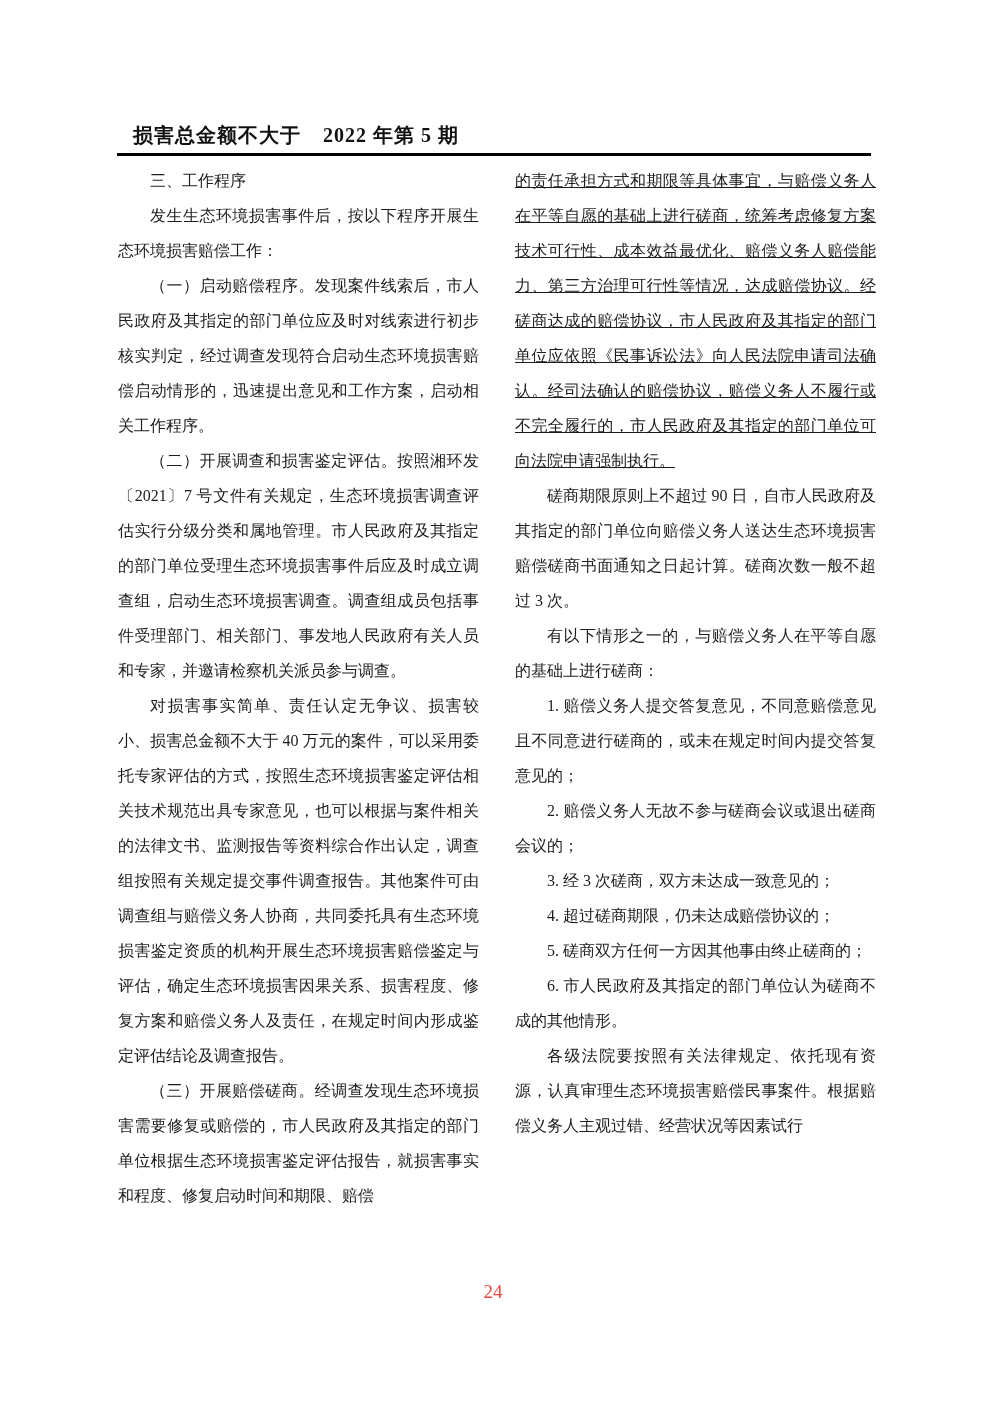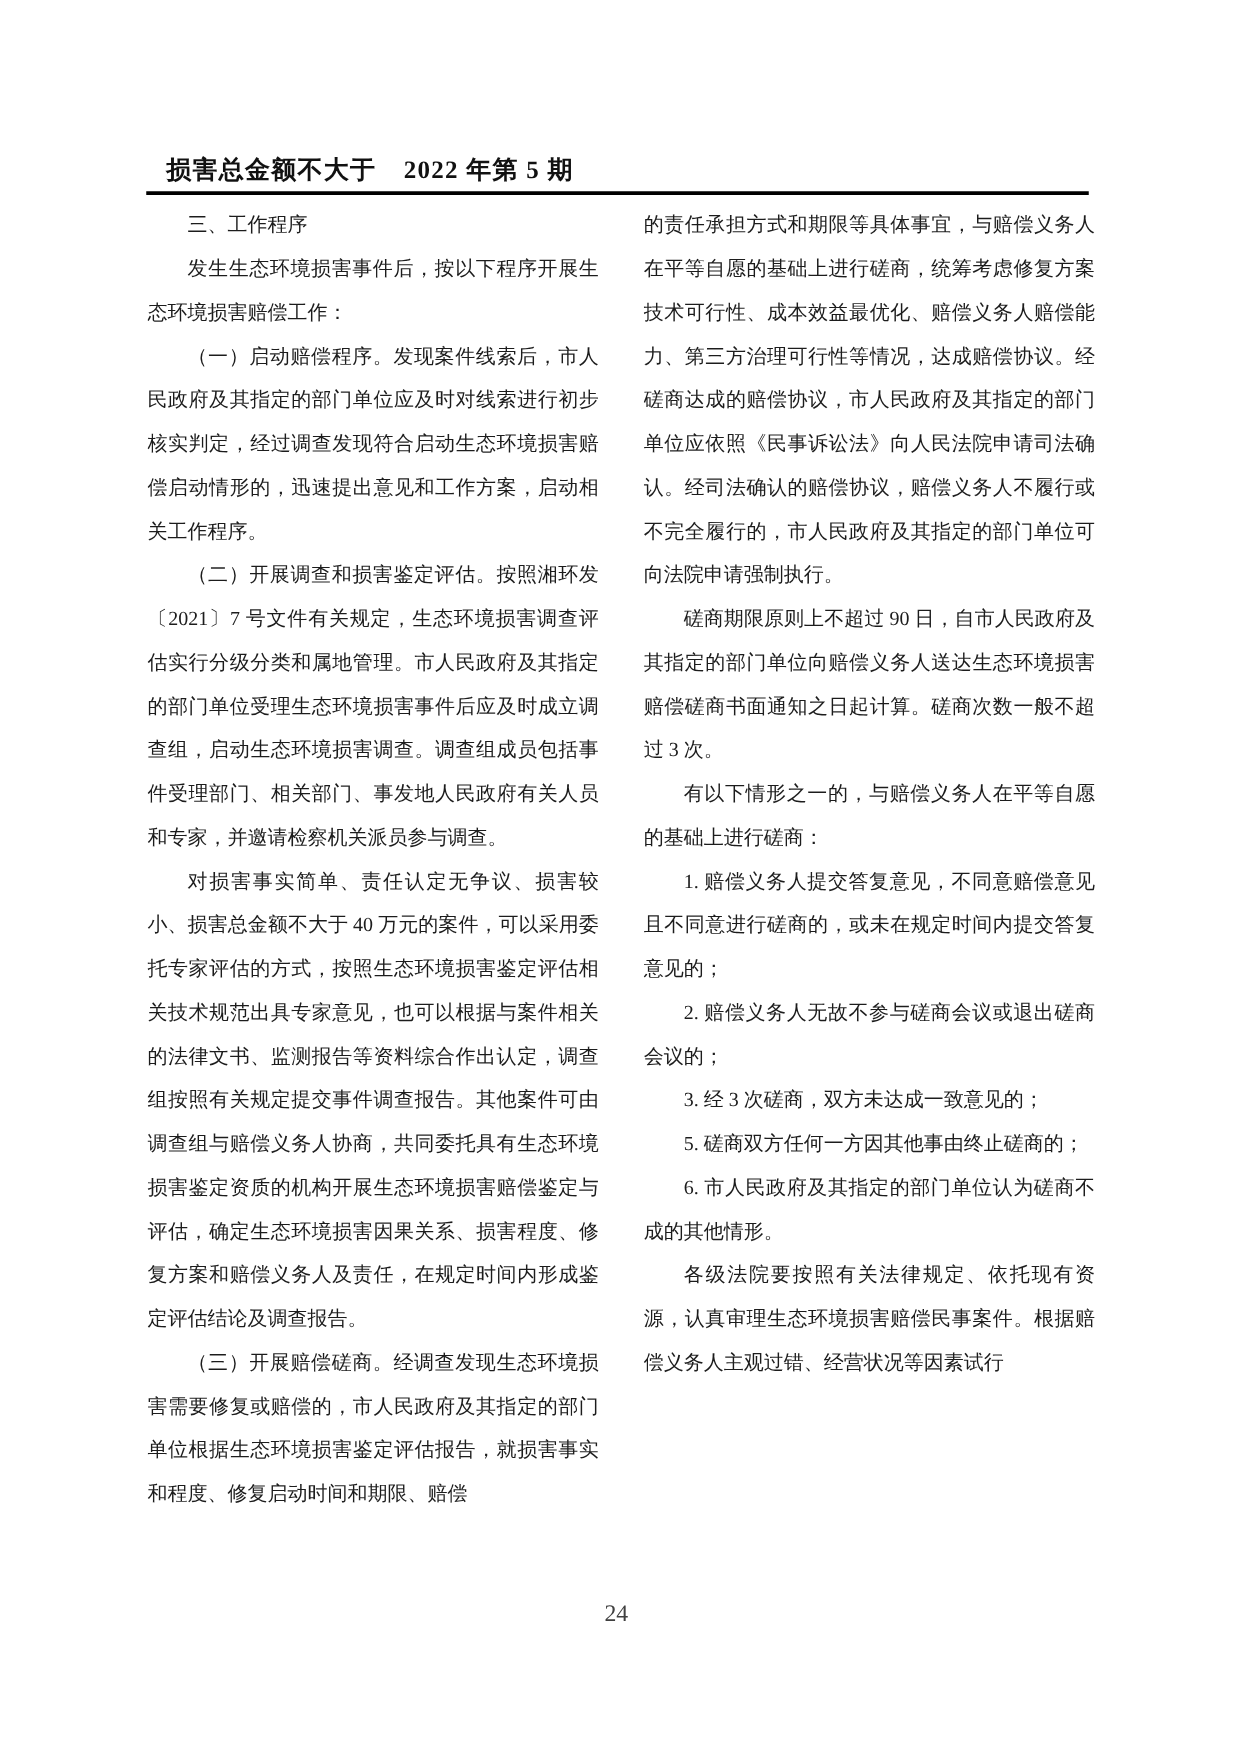--- a/index.html
+++ b/index.html
@@ -55,29 +55,30 @@
     padding: 0;
     font-size: 16px;
     line-height: 35px;
     text-align: justify;
     text-indent: 2em;
     word-break: break-all;
     color: #1c1c1c;
   }
   .col p.no-indent {
     text-indent: 0;
+    text-decoration: underline;
   }
   .page-number {
     position: absolute;
     left: 0;
     top: 1281px;
     width: 986px;
     text-align: center;
     font-size: 19px;
-    color: #404040;
+    color: #ef4444;
   }
 </style>
 </head>
 <body>
 
 <div class="page">
 
   <div class="header-title">
     <span>损害总金额不大于</span><span class="issue">2022 年第 5 期</span>
   </div>
@@ -95,20 +96,21 @@
       <p>（三）开展赔偿磋商。经调查发现生态环境损害需要修复或赔偿的，市人民政府及其指定的部门单位根据生态环境损害鉴定评估报告，就损害事实和程度、修复启动时间和期限、赔偿</p>
     </section>
 
     <section class="col">
       <p class="no-indent">的责任承担方式和期限等具体事宜，与赔偿义务人在平等自愿的基础上进行磋商，统筹考虑修复方案技术可行性、成本效益最优化、赔偿义务人赔偿能力、第三方治理可行性等情况，达成赔偿协议。经磋商达成的赔偿协议，市人民政府及其指定的部门单位应依照《民事诉讼法》向人民法院申请司法确认。经司法确认的赔偿协议，赔偿义务人不履行或不完全履行的，市人民政府及其指定的部门单位可向法院申请强制执行。</p>
       <p>磋商期限原则上不超过 90 日，自市人民政府及其指定的部门单位向赔偿义务人送达生态环境损害赔偿磋商书面通知之日起计算。磋商次数一般不超过 3 次。</p>
       <p>有以下情形之一的，与赔偿义务人在平等自愿的基础上进行磋商：</p>
       <p>1. 赔偿义务人提交答复意见，不同意赔偿意见且不同意进行磋商的，或未在规定时间内提交答复意见的；</p>
       <p>2. 赔偿义务人无故不参与磋商会议或退出磋商会议的；</p>
       <p>3. 经 3 次磋商，双方未达成一致意见的；</p>
+      <p>4. 超过磋商期限，仍未达成赔偿协议的；</p>
       <p>5. 磋商双方任何一方因其他事由终止磋商的；</p>
       <p>6. 市人民政府及其指定的部门单位认为磋商不成的其他情形。</p>
       <p>各级法院要按照有关法律规定、依托现有资源，认真审理生态环境损害赔偿民事案件。根据赔偿义务人主观过错、经营状况等因素试行</p>
     </section>
 
   </div>
 
   <div class="page-number">24</div>
 
 </div>

